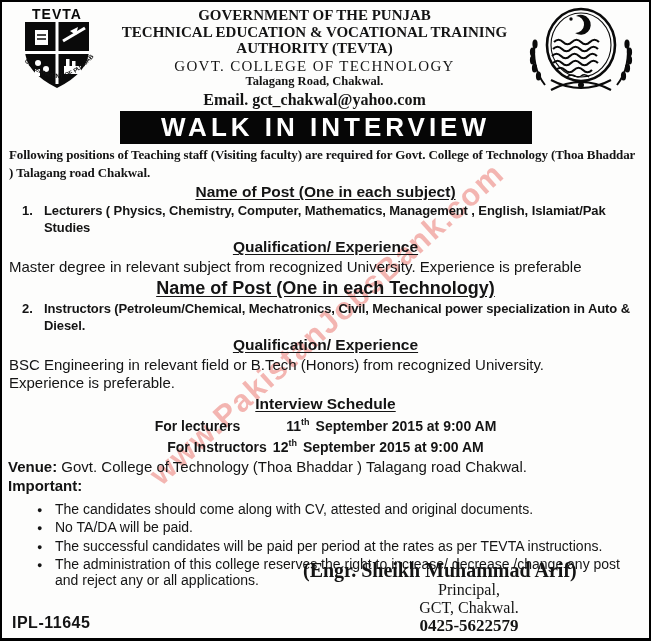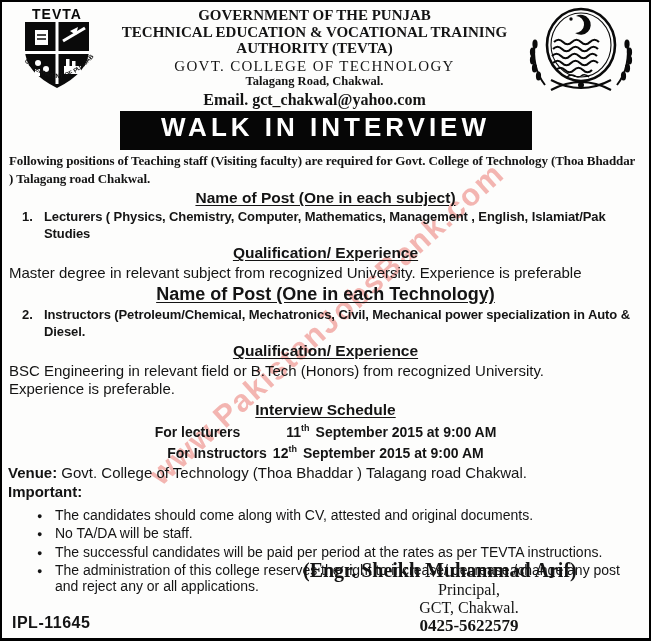--- a/index.html
+++ b/index.html
@@ -18,21 +18,21 @@
   
   .header{display:flex;align-items:flex-start;}
   .logo-left{flex:0 0 100px;padding-top:2px;}
   .head-center{flex:1;text-align:center;font-family:"Liberation Serif",serif;line-height:1.1;padding-top:3px;}
   .hc-b{font-weight:bold;font-size:15px;}
   .hc-college{font-size:15px;letter-spacing:1.3px;margin-top:1px;}
   .hc-addr{font-weight:bold;font-size:12.5px;margin-top:1px;}
   .hc-email{font-weight:bold;font-size:16px;margin-top:2px;}
   .logo-right{flex:0 0 122px;padding-top:1px;}
   
-  .banner{width:412px;height:39px;margin:3px auto 2px;background:#060606;color:#ffffff;
+  .banner{width:412px;height:33px;margin:3px auto 2px;background:#060606;color:#ffffff;
     font-weight:bold;font-size:26px;letter-spacing:4px;text-align:center;line-height:33px;}
   
   .intro{font-size:13px;font-weight:bold;line-height:17.5px;margin:2px 1px 1px;letter-spacing:-0.1px;font-family:Liberation Serif, serif;}
   .sec-h{text-align:center;font-weight:bold;font-size:15.5px;line-height:19px;margin:1px 0;
     text-decoration:underline;text-underline-offset:2px;}
   .sec-h.big{font-size:18px;line-height:21px;}
   .nitem{display:flex;font-weight:bold;font-size:13px;line-height:17px;margin:1px 0;letter-spacing:-0.1px;}
   .nitem .num{flex:0 0 22px;margin-left:14px;}
   .nitem .txt{flex:1;padding-right:4px;}
   .qual{font-size:15px;line-height:18px;margin:2px 1px;}
@@ -167,21 +167,21 @@
     <div class="sched-line">
       <span>For Instructors</span><span class="gap-sm"></span><span>12</span><sup>th</sup><span class="gap-sm"></span><span>September 2015 at 9:00 AM</span>
     </div>
 
     <div class="venue"><b>Venue:</b><span> Govt. College of Technology (Thoa Bhaddar ) Talagang road Chakwal.</span></div>
 
     <div class="imp">Important:</div>
 
     <ul class="bullets">
       <li>The candidates should come along with CV, attested and original documents.</li>
-      <li>No TA/DA will be staff.</li>
+      <li>No TA/DA will be paid.</li>
       <li>The successful candidates will be paid per period at the rates as per TEVTA instructions.</li>
       <li>The administration of this college reserves the right to increase/ decrease /change any post and reject any or all applications.</li>
     </ul>
 
   </div>
 
   <div class="sig">
     <div class="sig-name">(Engr. Sheikh Muhammad Arif)</div>
     <div class="sig-title">Principal,</div>
     <div class="sig-org">GCT, Chakwal.</div>

